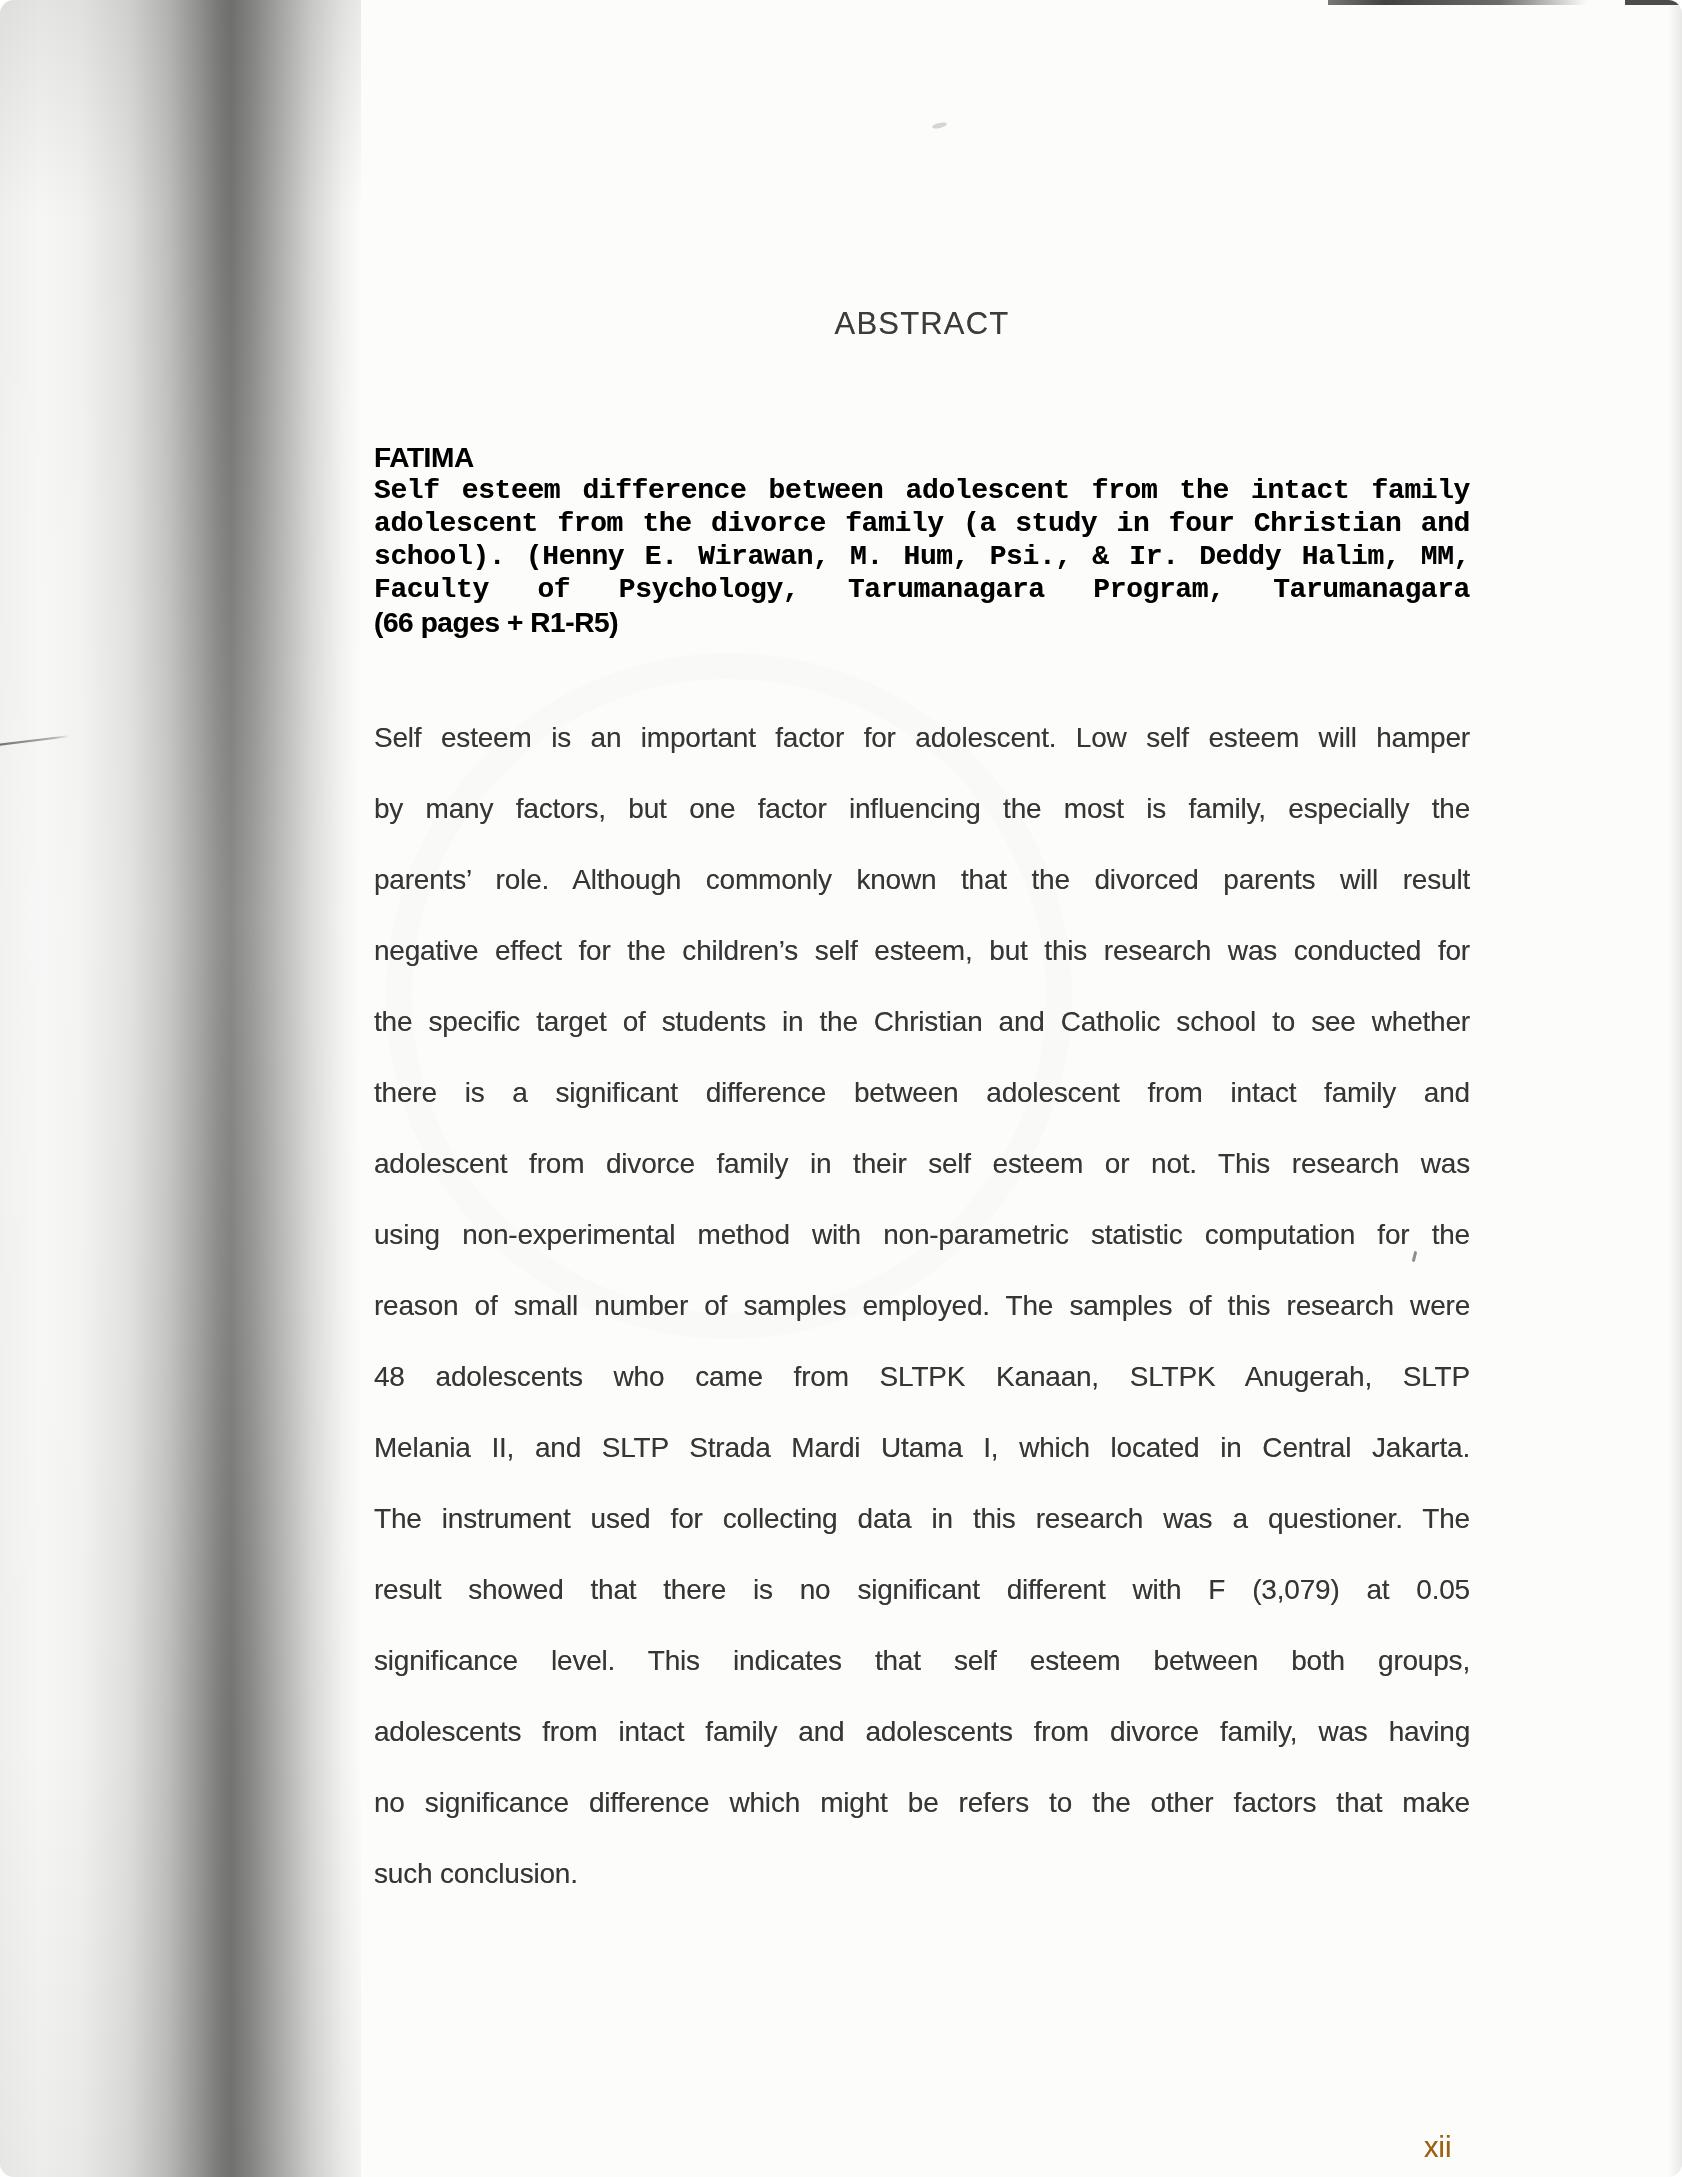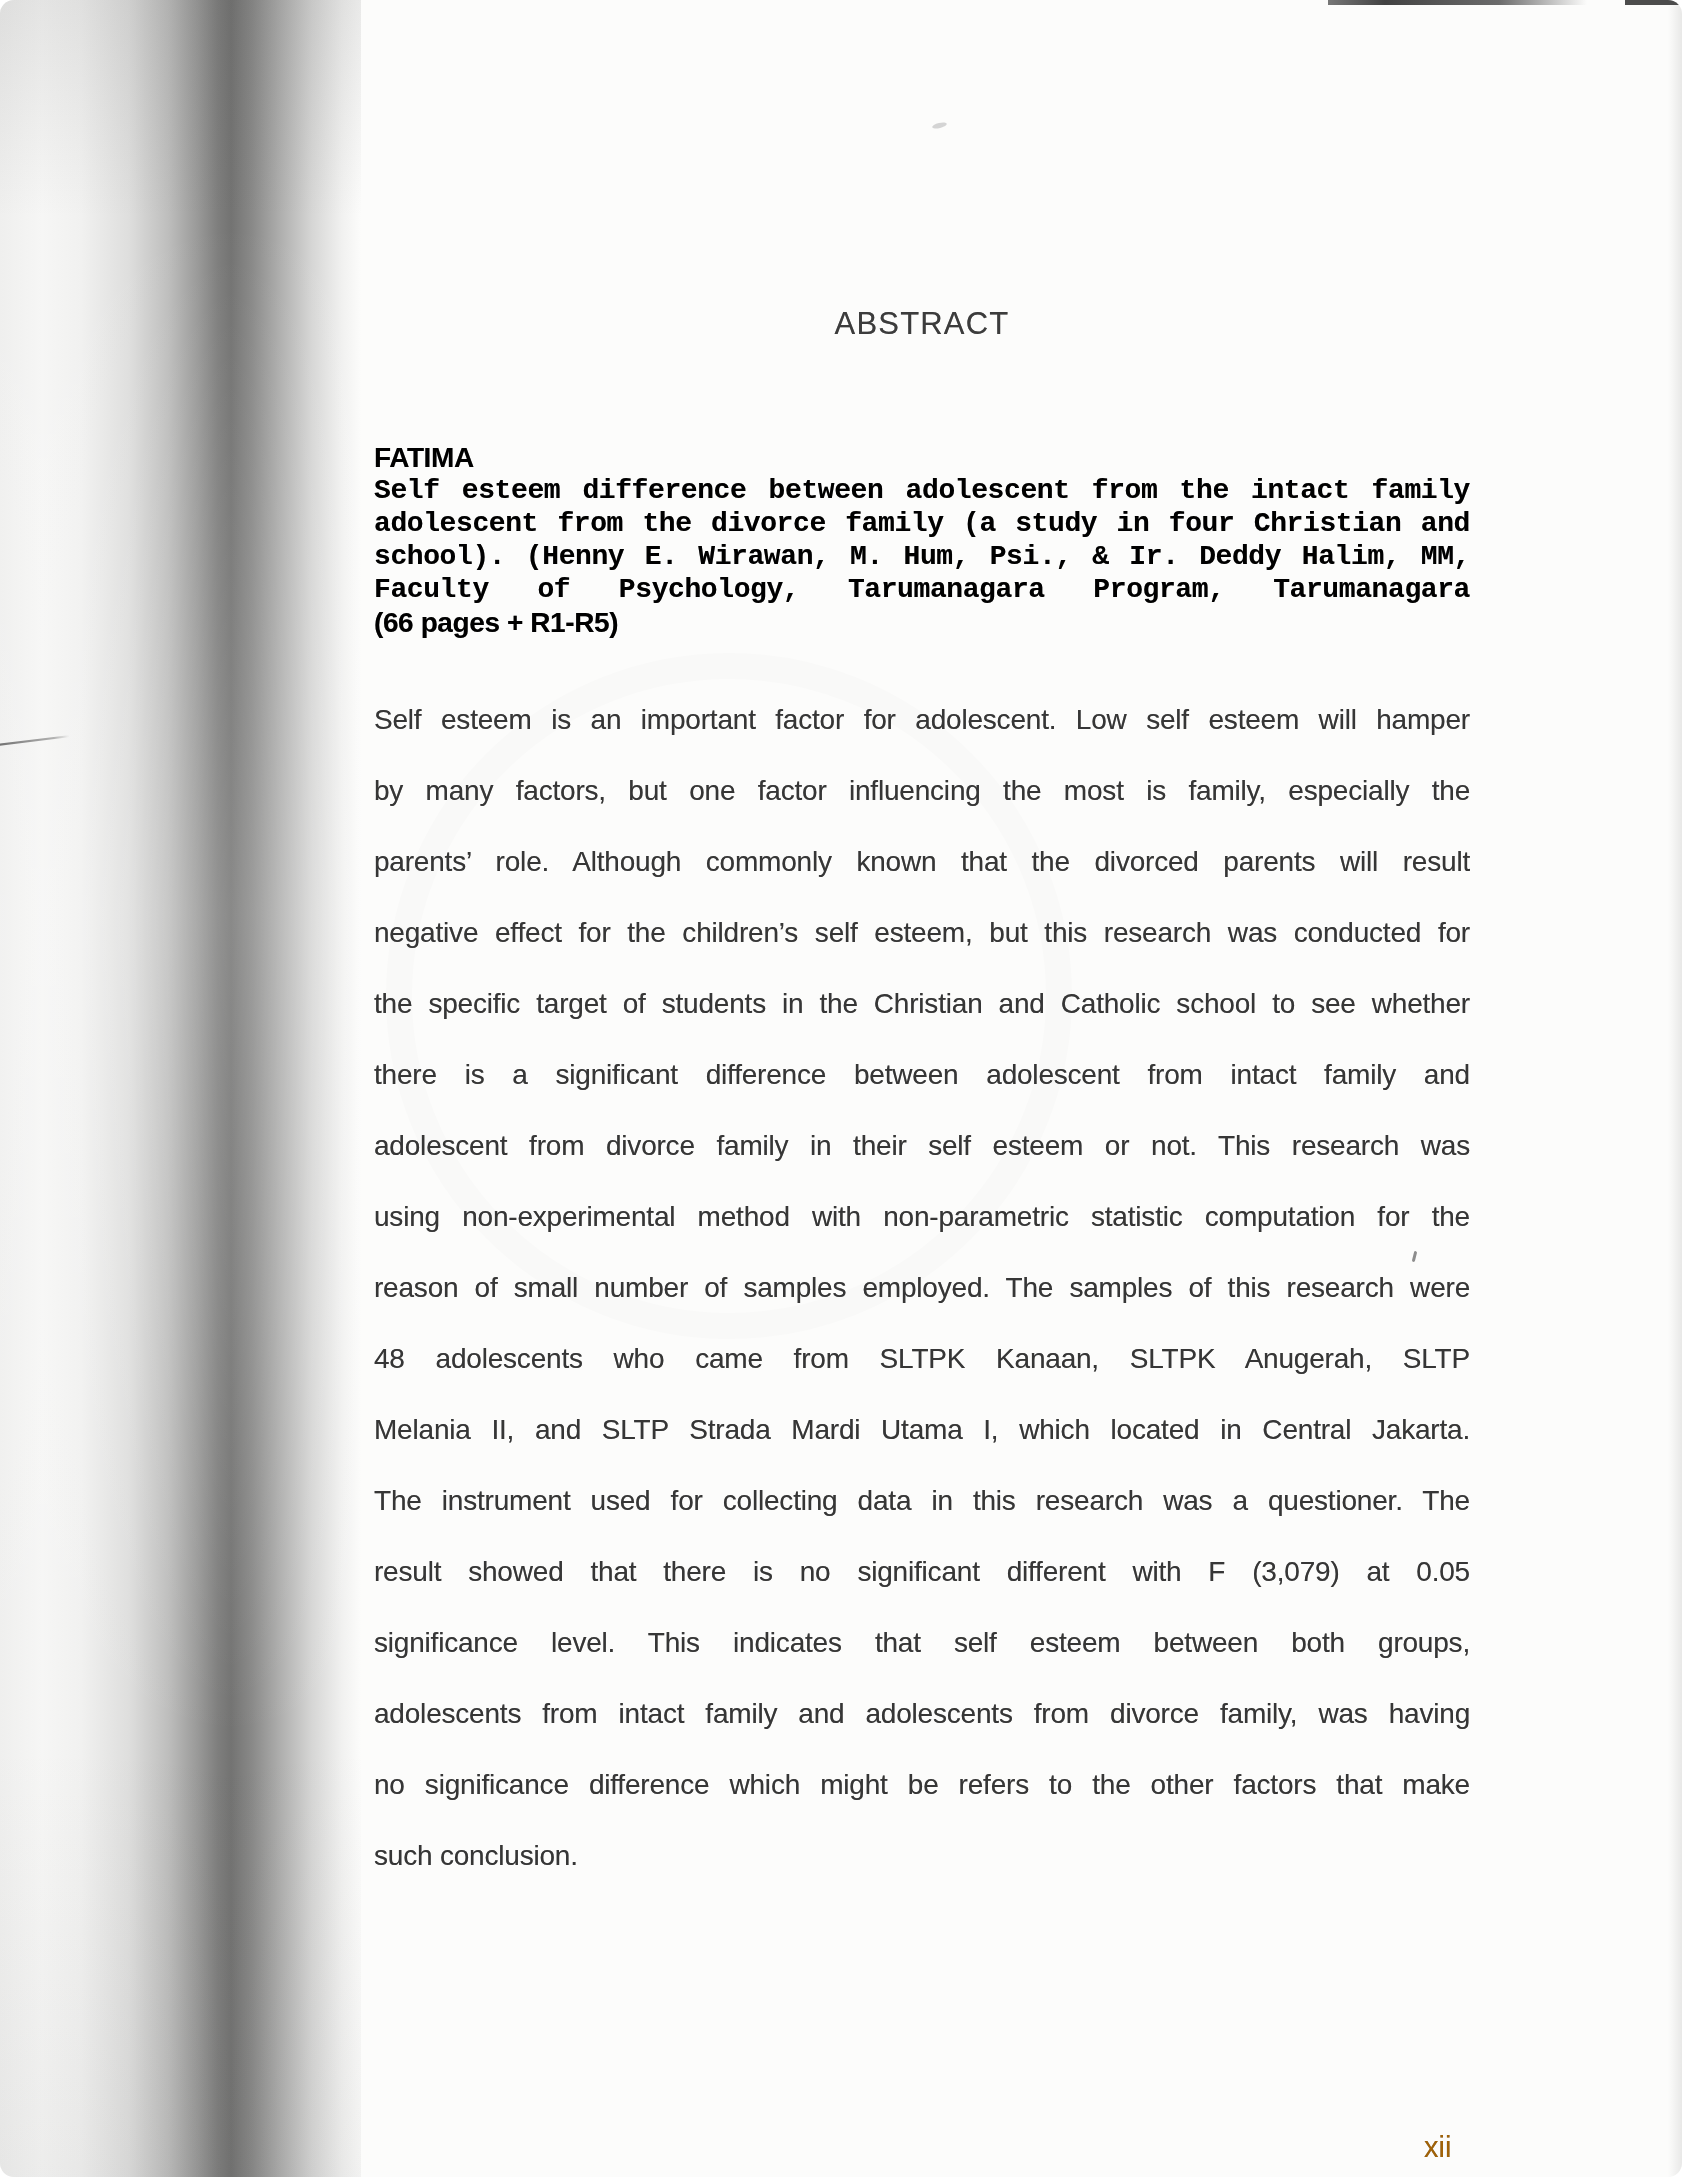--- a/index.html
+++ b/index.html
@@ -88,21 +88,21 @@
   .header-block {
     position: absolute; top: 441px; left: 0; width: 100%;
     font-size: 28px; font-weight: 700; letter-spacing: -0.4px;
     line-height: 33px; color: #000000;
     text-shadow: 0 0 0.6px rgba(55,55,55,0.55);
   }
   .hline { height: 33px; overflow: hidden; }
   .hline.just { text-align: justify; text-align-last: justify; font-family: Liberation Mono, monospace; }
 
   .body-block {
-    position: absolute; top: 684px; left: 0; width: 100%;
+    position: absolute; top: 702px; left: 0; width: 100%;
     font-size: 28px; font-weight: 400; letter-spacing: -0.2px;
     line-height: 71px; color: #363636;
     text-shadow: 0 0 0.6px rgba(70,70,70,0.55);
   }
   .bline { height: 71px; overflow: hidden; }
   .bline.just { text-align: justify; text-align-last: justify; }
 
   .page-number {
     position: absolute; left: 1424px; top: 2131px;
     font-size: 29px; color: #a16207;

